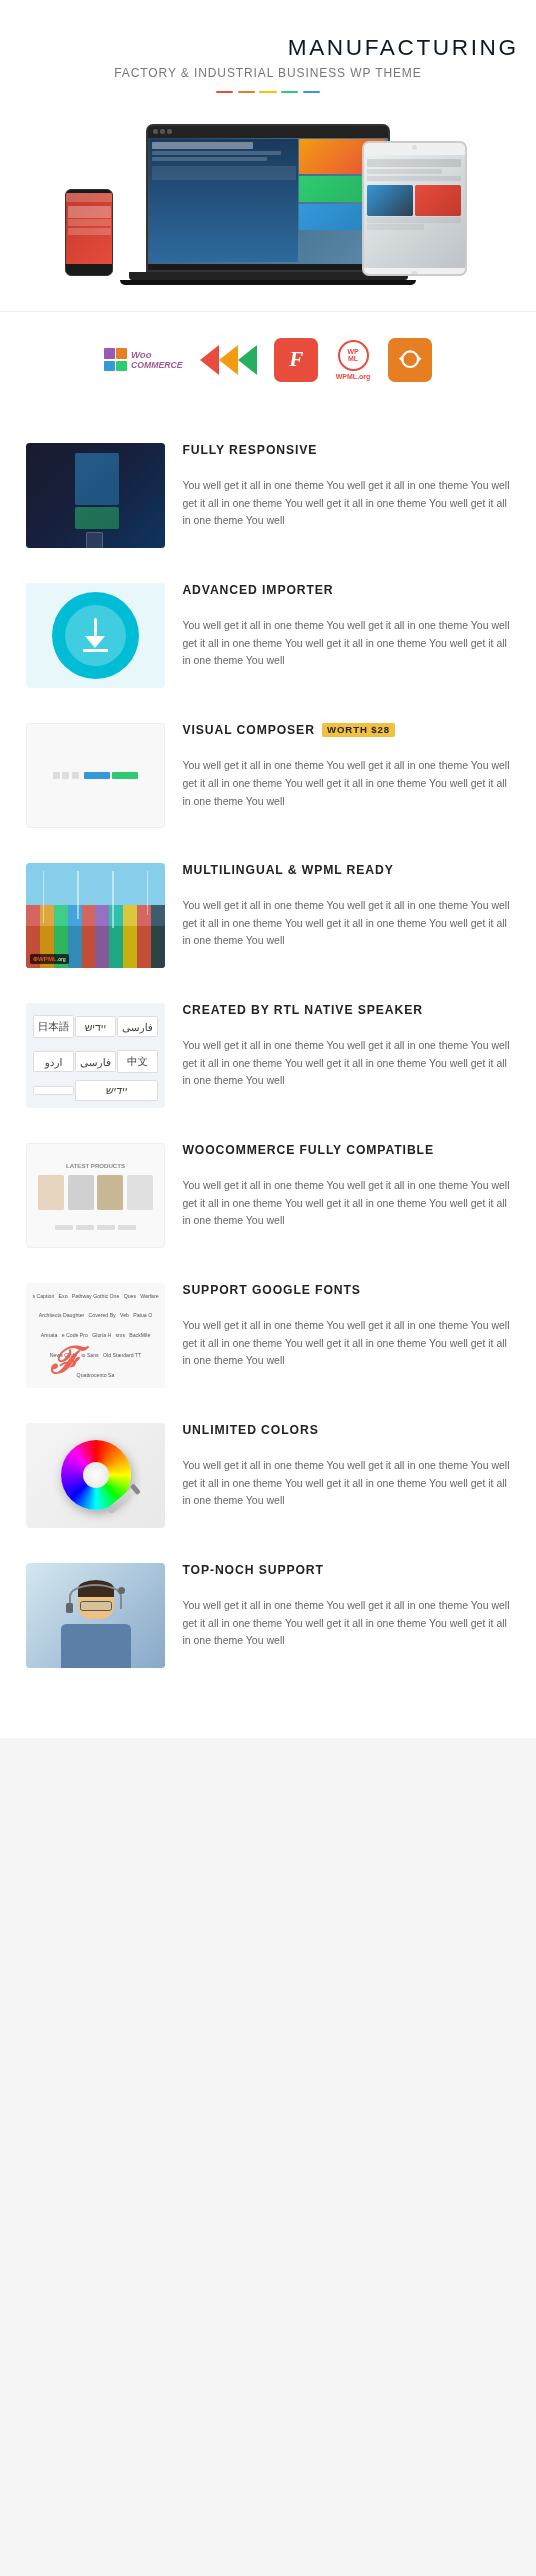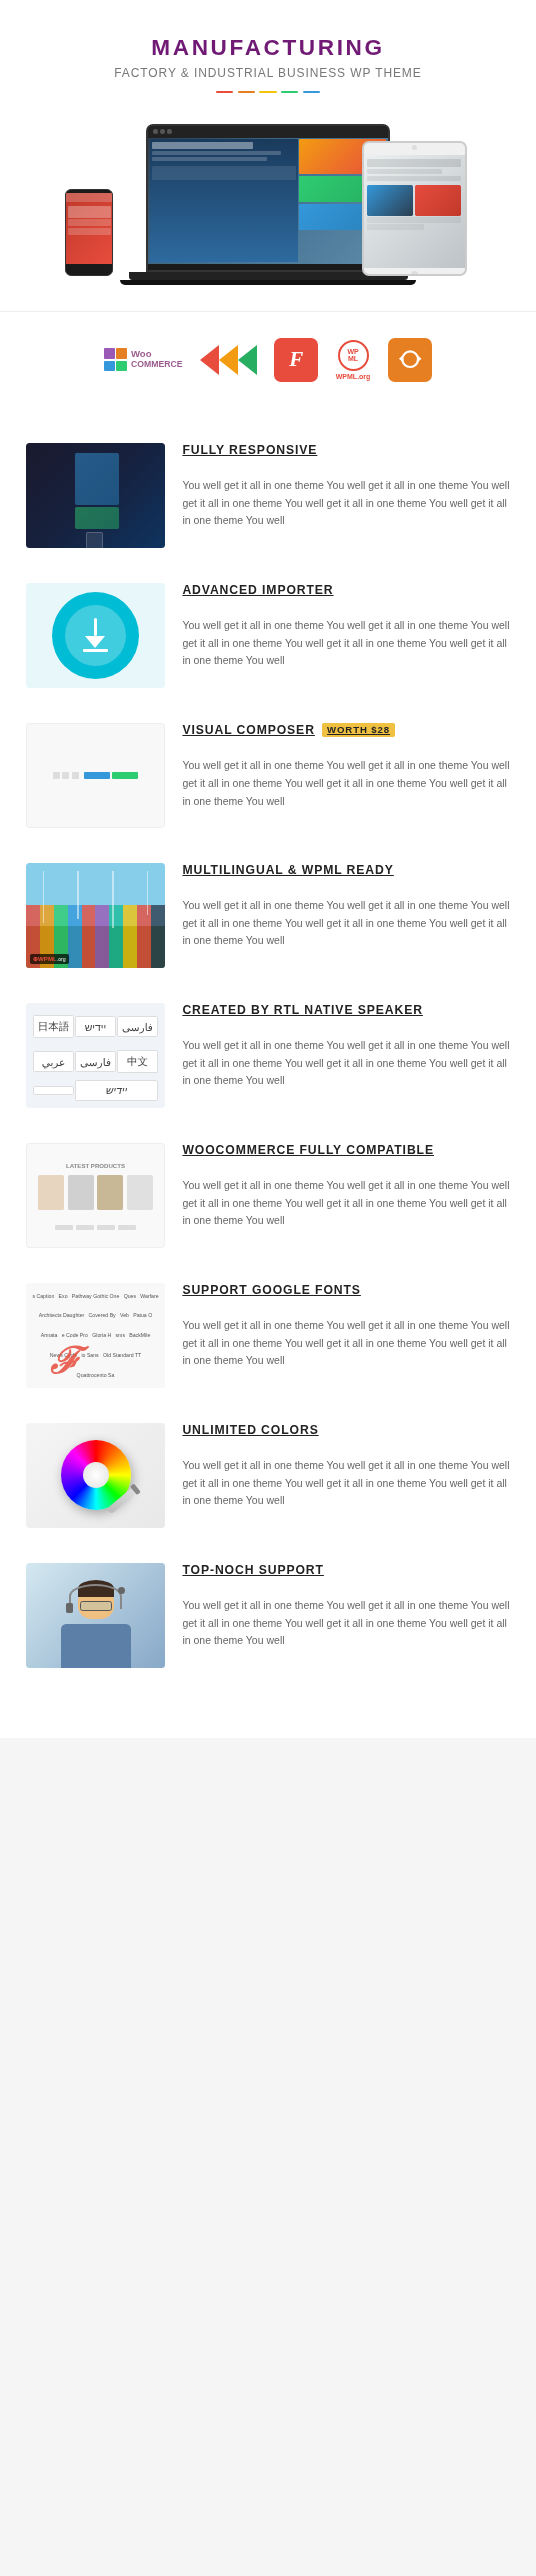--- a/index.html
+++ b/index.html
@@ -12,24 +12,25 @@
     }
 
     
     .hero-section {
       background: #fff;
       text-align: center;
       padding: 35px 17.4px 26px;
     }
     .hero-title {
       font-size: 22.6px;
-      font-weight: 700;
+      font-weight: 400;
       letter-spacing: 2.6px;
-      color: #701a75;
+      color: #0f172a;
       text-transform: uppercase;
+      text-align: right;
     }
     .hero-subtitle {
       font-size: 12px;
       color: #777;
       margin-top: 5.2px;
       text-transform: uppercase;
       letter-spacing: 0.9px;
     }
     .hero-divider {
       display: flex;
@@ -205,21 +206,20 @@
       font-size: 12.2px;
       font-weight: 700;
       color: #222;
       text-transform: uppercase;
       letter-spacing: 0.9px;
       margin-bottom: 8.7px;
       display: flex;
       align-items: center;
       gap: 7px;
       flex-wrap: wrap;
-      text-decoration: underline;
     }
     .worth-badge {
       background: #f0c040;
       color: #222;
       font-size: 9.6px;
       font-weight: 700;
       padding: 1.7px 5.2px;
       border-radius: 1.7px;
     }
     .feature-text {
@@ -470,21 +470,21 @@
         <div style="height:5.2px;background:rgba(0,0,0,0.05);border-radius:0.9px;width:60%;"></div>
       </div>
       <div style="width:7px;height:7px;background:#ddd;border-radius:50%;margin:2.6px auto;"></div>
     </div>
   </div>
 </section>
 
 <section class="logos-section">
 
   <div class="logo-item">
-    <div style="display:flex;align-items:flex-start;gap:4px;">
+    <div style="display:flex;align-items:center;gap:4px;font-style:italic;">
       <div style="display:flex;flex-direction:column;gap:1.7px;">
         <div style="display:flex;gap:1.7px;">
           <div style="width:10.5px;height:10.5px;background:#9b59b6;border-radius:0.9px;"></div>
           <div style="width:10.5px;height:10.5px;background:#e67e22;border-radius:0.9px;"></div>
         </div>
         <div style="display:flex;gap:1.7px;">
           <div style="width:10.5px;height:10.5px;background:#3498db;border-radius:0.9px;"></div>
           <div style="width:10.5px;height:10.5px;background:#2ecc71;border-radius:0.9px;"></div>
         </div>
       </div>
@@ -623,21 +623,21 @@
       </h3>
       <p class="feature-text">You well get it all in one theme You well get it all in one theme You well get it all in one theme You well get it all in one theme You well get it all in one theme You well</p>
     </div>
   </div>
 
   <div class="feature-row">
     <div class="feature-image img-rtl">
       <div class="rtl-cell">日本語</div>
       <div class="rtl-cell">יידיש</div>
       <div class="rtl-cell">فارسی</div>
-      <div class="rtl-cell">عربي</div>
+      <div class="rtl-cell">اردو</div>
       <div class="rtl-cell">فارسی</div>
       <div class="rtl-cell">中文</div>
       <div class="rtl-cell" style="grid-column:span 1;"></div>
       <div class="rtl-cell" style="grid-column:span 2;font-style:italic;">יידיש</div>
     </div>
     <div class="feature-content">
       <h3 class="feature-title">
         <span>CREATED BY RTL NATIVE SPEAKER</span>
       </h3>
       <p class="feature-text">You well get it all in one theme You well get it all in one theme You well get it all in one theme You well get it all in one theme You well get it all in one theme You well</p>

